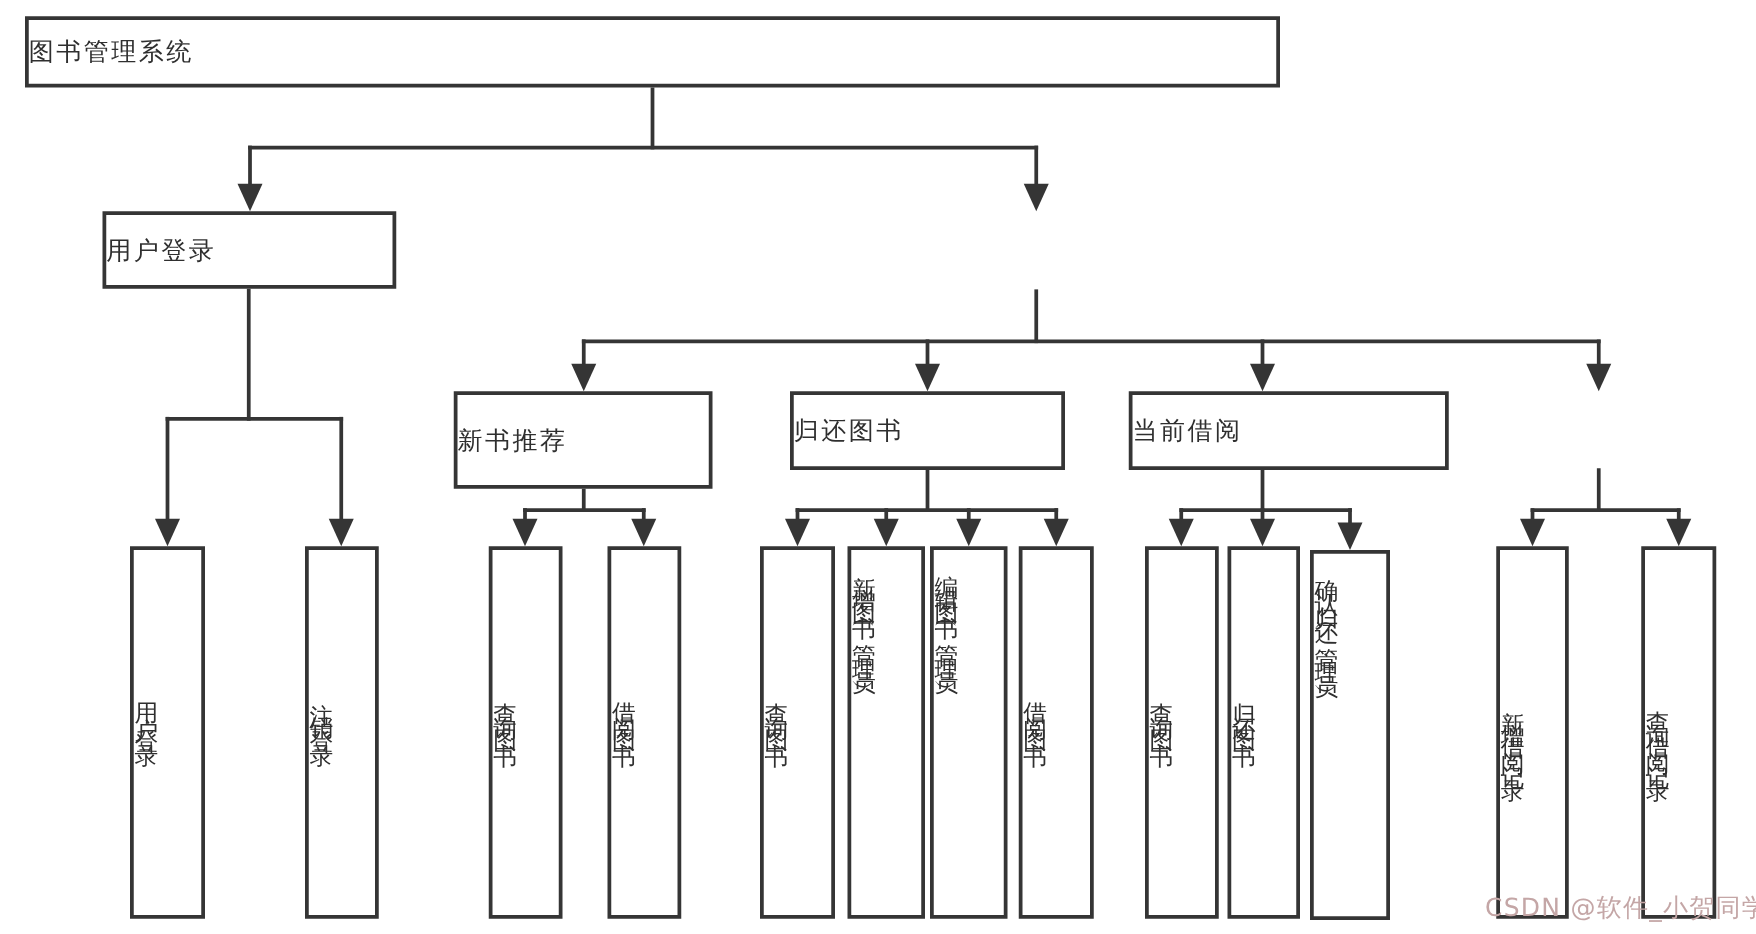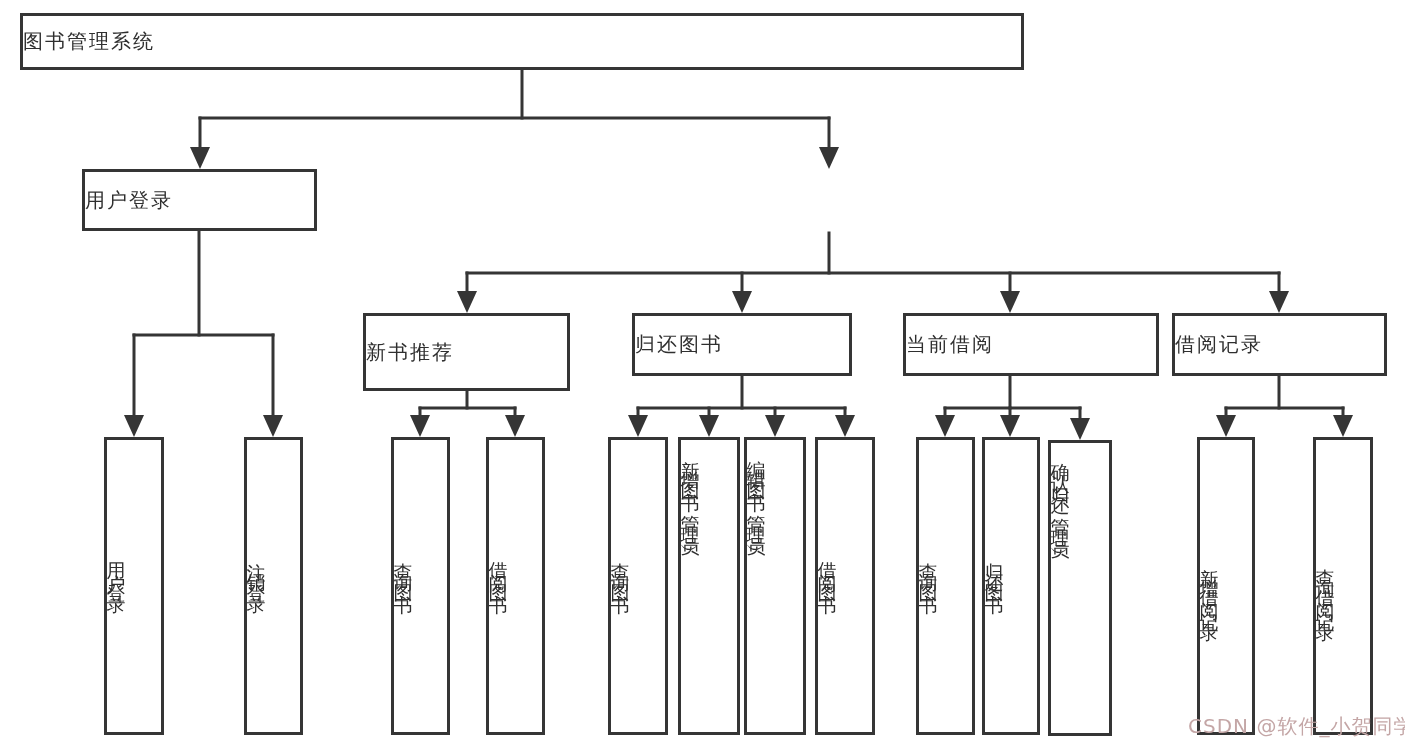--- a/index.html
+++ b/index.html
@@ -147,23 +147,20 @@
 
   <div class="box h" style="left:363px;top:313px;width:207px;height:78px">
     <span>新书推荐</span>
   </div>
   <div class="box h" style="left:632px;top:313px;width:220px;height:63px">
     <span>归还图书</span>
   </div>
   <div class="box h" style="left:903px;top:313px;width:256px;height:63px">
     <span>当前借阅</span>
   </div>
-  <div class="box h" style="left:1172px;top:313px;width:215px;height:63px">
-    <span>借阅记录</span>
-  </div>
 
   <div class="box v short" style="left:104px;top:437px;width:60px;height:298px">
     <span>用户登录</span>
   </div>
   <div class="box v short" style="left:244px;top:437px;width:59px;height:298px">
     <span>注销登录</span>
   </div>
 
   <div class="box v short" style="left:391px;top:437px;width:59px;height:298px">
     <span>查询图书</span>

